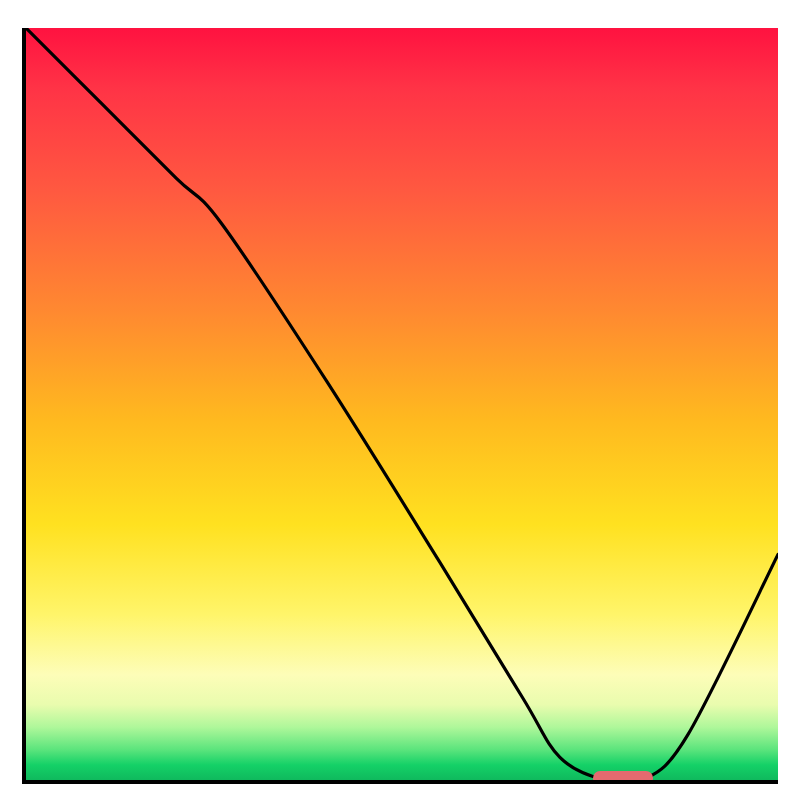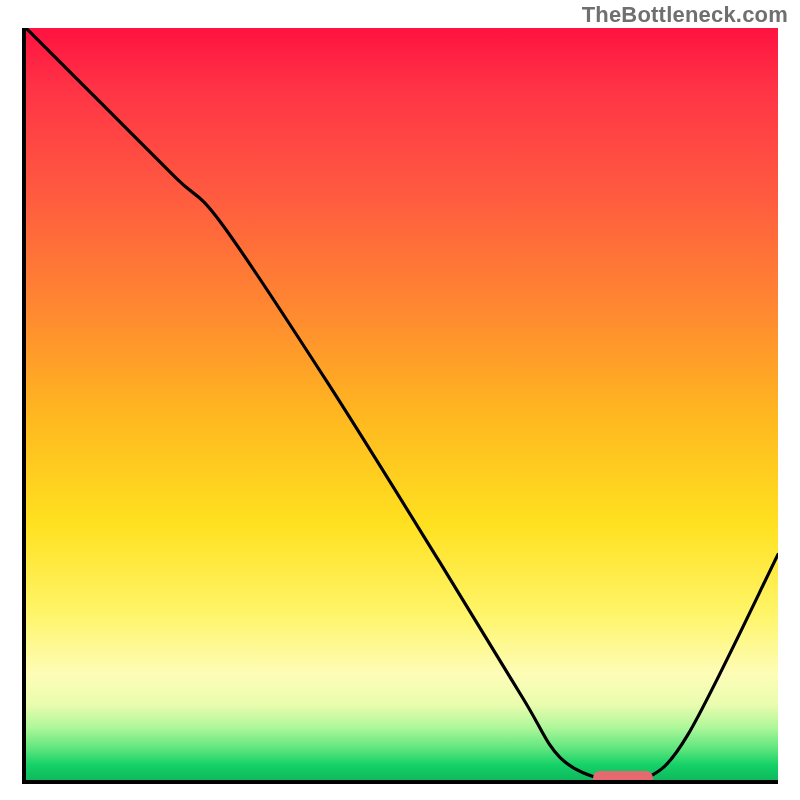--- a/index.html
+++ b/index.html
@@ -64,21 +64,20 @@
   .marker {
     position: absolute;
     background: #e46a6f;
     border-radius: 9px;
   }
 </style>
 </head>
 <body>
 
 <div class="wrap">
-  <div class="watermark">TheBottleneck.com</div>
 
   <div class="plot">
     <div class="gradient"></div>
 
     <svg class="curve" viewBox="0 0 756 756" preserveAspectRatio="none">
       <path id="curve-path" fill="none" stroke="#000" stroke-width="3.2" stroke-linejoin="round" stroke-linecap="round" d="M 0 0 C 12.600000000000001 12.600000000000003, 50.400000000000006 50.400000000000034, 75.60000000000001 75.60000000000002 C 100.80000000000001 100.80000000000001, 131.04000000000002 131.03999999999994, 151.20000000000002 151.19999999999993 C 171.36 171.35999999999993, 171.36 162.54000000000005, 196.56 196.56000000000006 C 221.76 230.58000000000007, 265.86 298.62, 302.40000000000003 355.32 C 338.94000000000005 412.02, 383.04 483.84, 415.8 536.76 C 448.56 589.68, 478.80000000000007 640.08, 498.96000000000004 672.84 C 519.12 705.6, 522.9 719.46, 536.76 733.32 C 550.62 747.1800000000001, 568.26 752.22, 582.12 756 C 595.98 759.78, 606.06 763.56, 619.92 756 C 633.78 748.44, 642.5999999999999 748.4399999999999, 665.28 710.64 C 687.96 672.84, 740.88 559.44, 756 529.2 "></path>
     </svg>
 
     <div id="marker" class="marker" style="left: 567px; width: 60.48px; top: 743.464px; height: 14px;"></div>
   </div>

